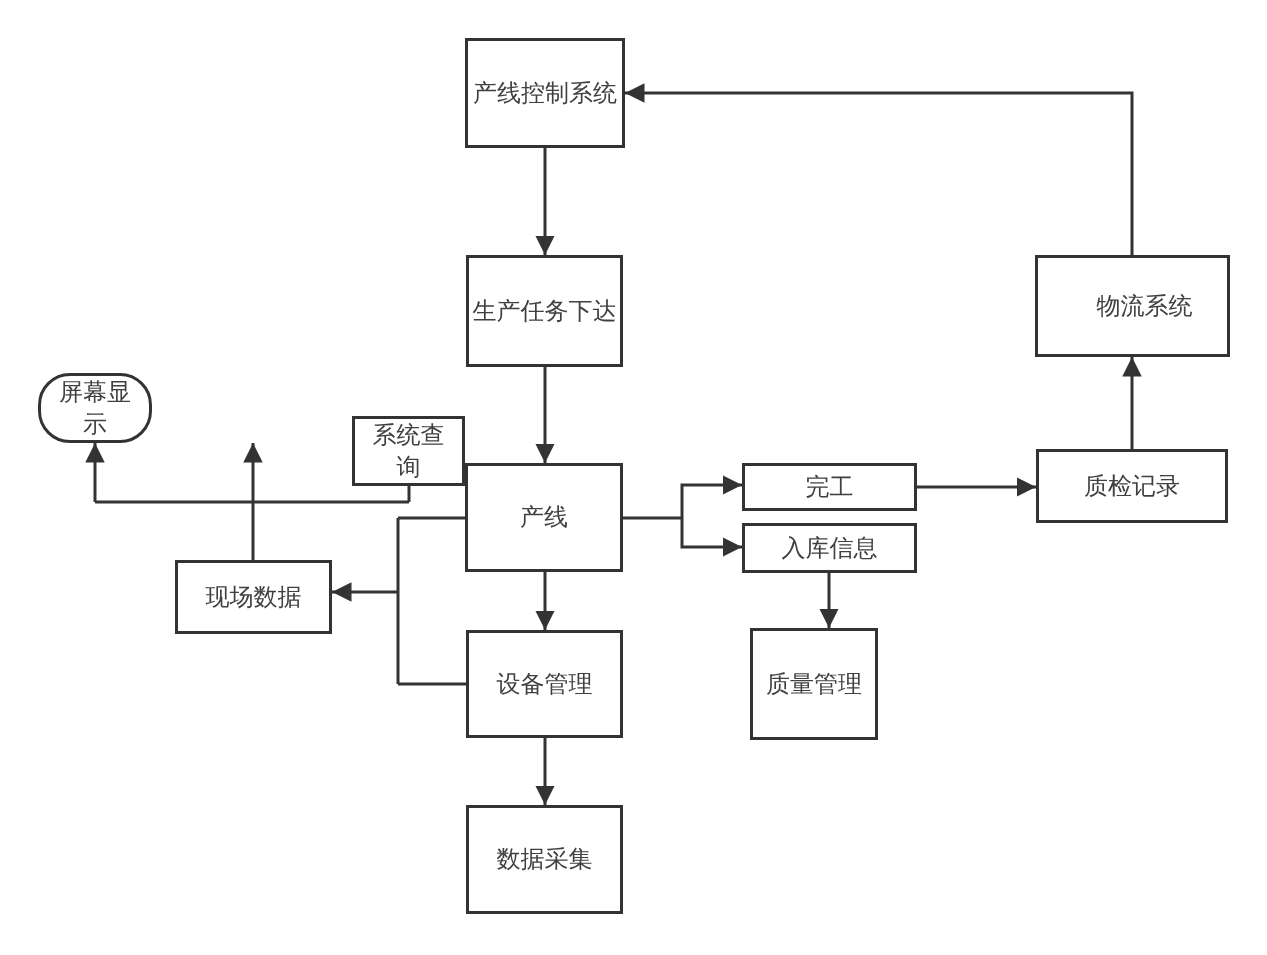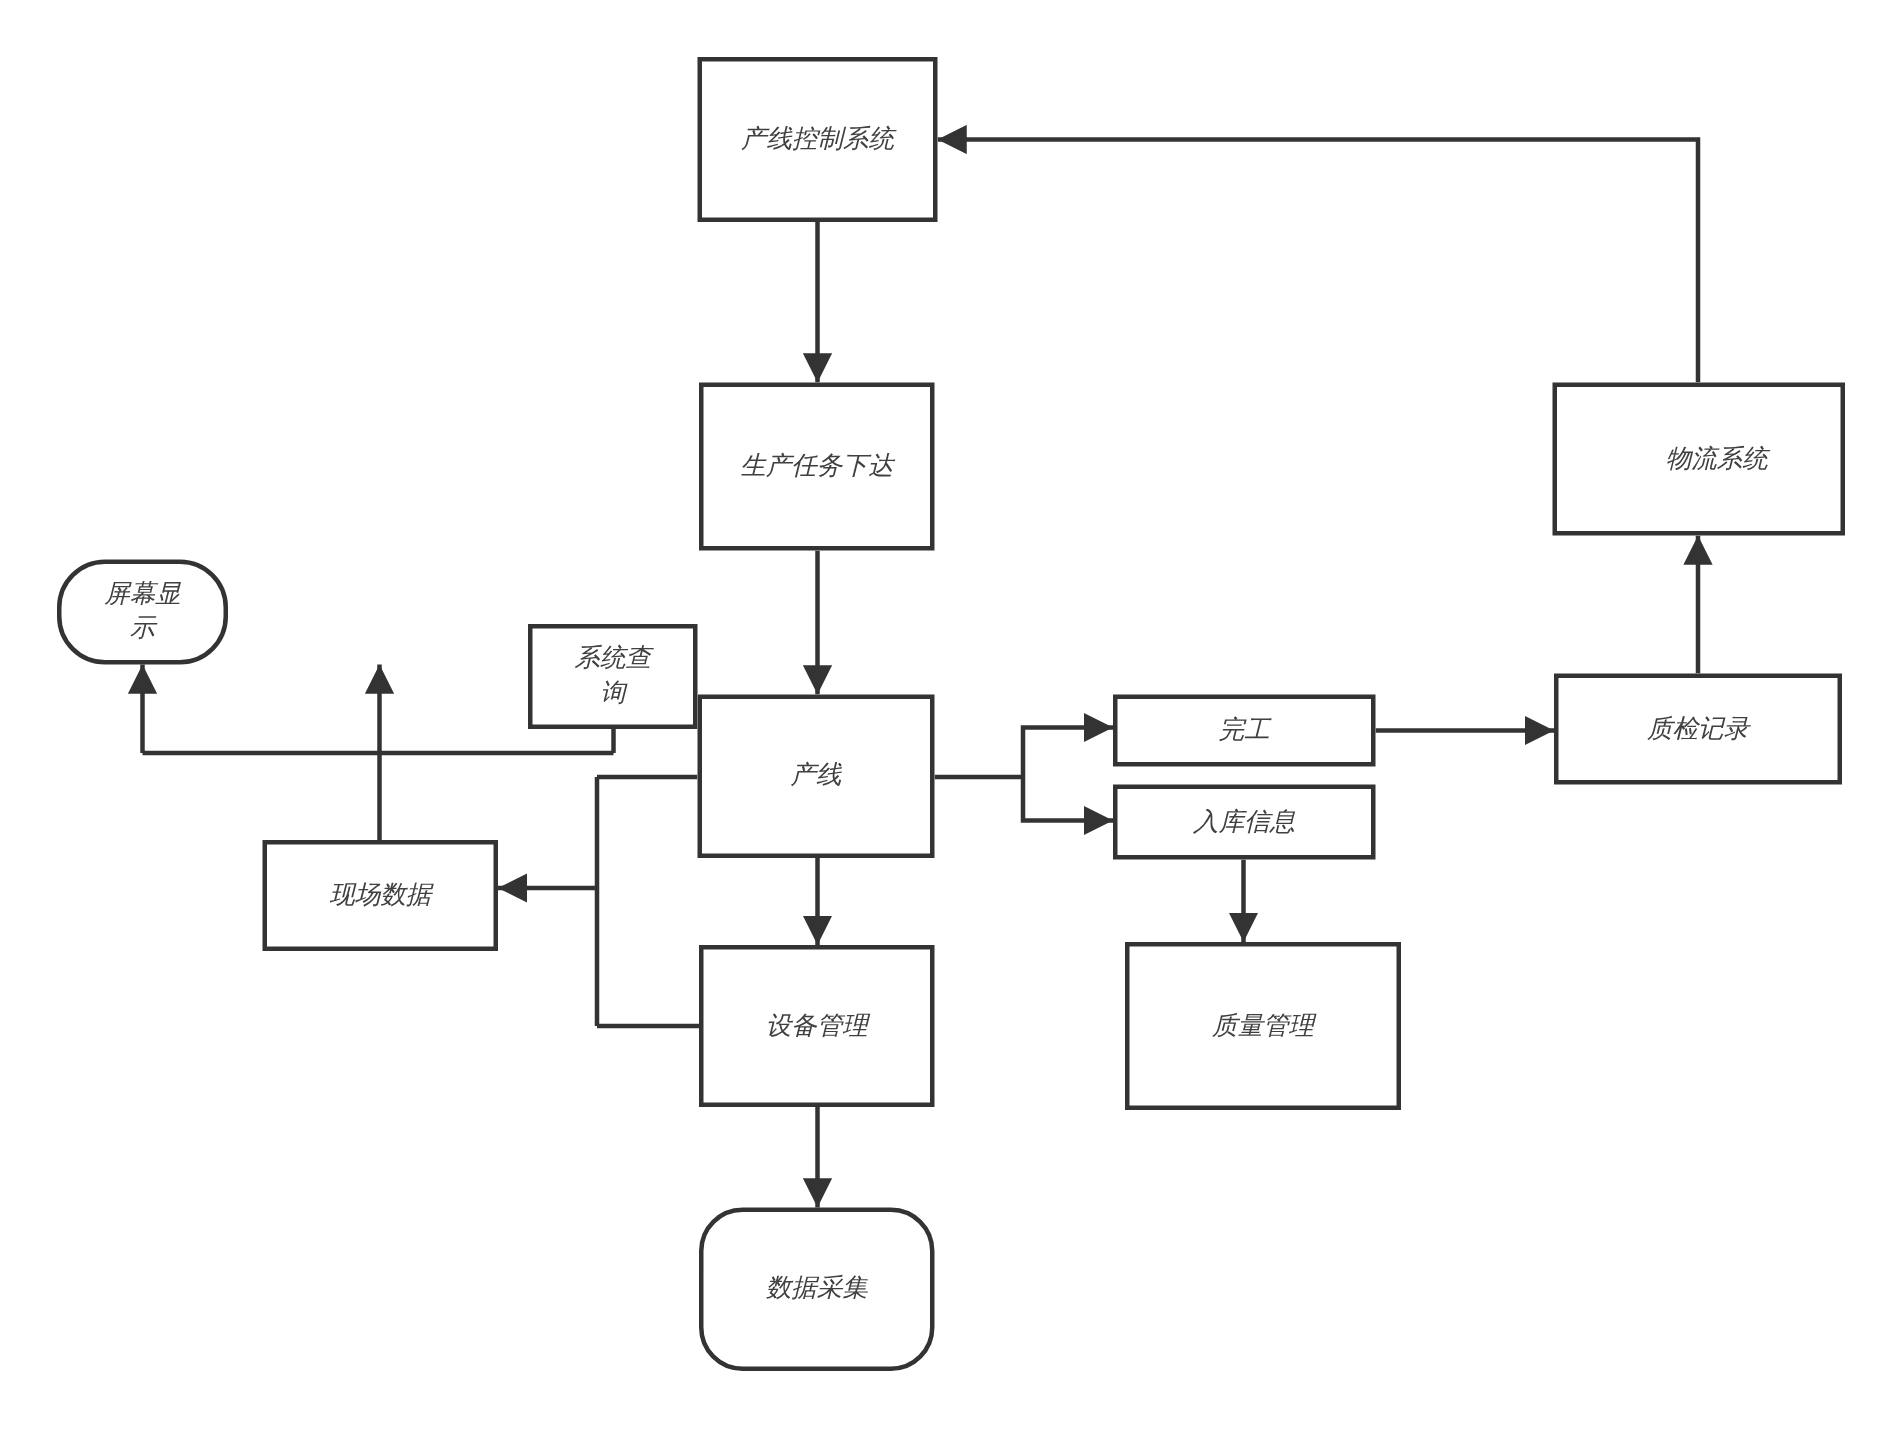--- a/index.html
+++ b/index.html
@@ -34,28 +34,27 @@
   }
   #arrowhead-path {
     fill: var(--stroke);
   }
   .node {
     position: absolute;
     box-sizing: border-box;
     border: 3px solid var(--stroke);
     background: var(--node-bg);
     color: var(--text);
-    font-size: 17px;
+    font-size: 24px;
     line-height: 1.35;
     display: flex;
     align-items: center;
     justify-content: center;
     text-align: center;
     white-space: pre-line;
-    font-style: italic;
   }
 </style>
 </head>
 <body>
 
 <div id="canvas">
 
   <svg id="edges" viewBox="0 0 1267 955" xmlns="http://www.w3.org/2000/svg">
     <defs>
       <marker id="arrow" viewBox="0 0 10 10" refX="10" refY="5" markerWidth="6.5" markerHeight="6.5" orient="auto">
@@ -104,25 +103,25 @@
 
   <div class="node" style="left:352px; top:373px; width:113px; height:70px;margin-top:43px;">系统查
 询</div>
 
   <div class="node" style="left:465px; top:463px; width:158px; height:109px;">产线</div>
 
   <div class="node" style="left:175px; top:560px; width:157px; height:74px;">现场数据</div>
 
   <div class="node" style="left:466px; top:630px; width:157px; height:108px;">设备管理</div>
 
-  <div class="node" style="left:466px; top:805px; width:157px; height:109px;border-radius:29px;">数据采集</div>
+  <div class="node" style="left:466px; top:805px; width:157px; height:109px;">数据采集</div>
 
   <div class="node" style="left:742px; top:463px; width:175px; height:48px;">完工</div>
 
   <div class="node" style="left:742px; top:523px; width:175px; height:50px;">入库信息</div>
 
-  <div class="node" style="left:750px; top:628px; width:184px; height:112px;">质量管理</div>
+  <div class="node" style="left:750px; top:628px; width:128px; height:112px;">质量管理</div>
 
   <div class="node" style="left:1036px; top:449px; width:192px; height:74px;">质检记录</div>
 
   <div class="node" style="left:1035px; top:255px; width:195px; height:102px;padding-left:24px;">物流系统</div>
 
 </div>
 
 </body></html>

